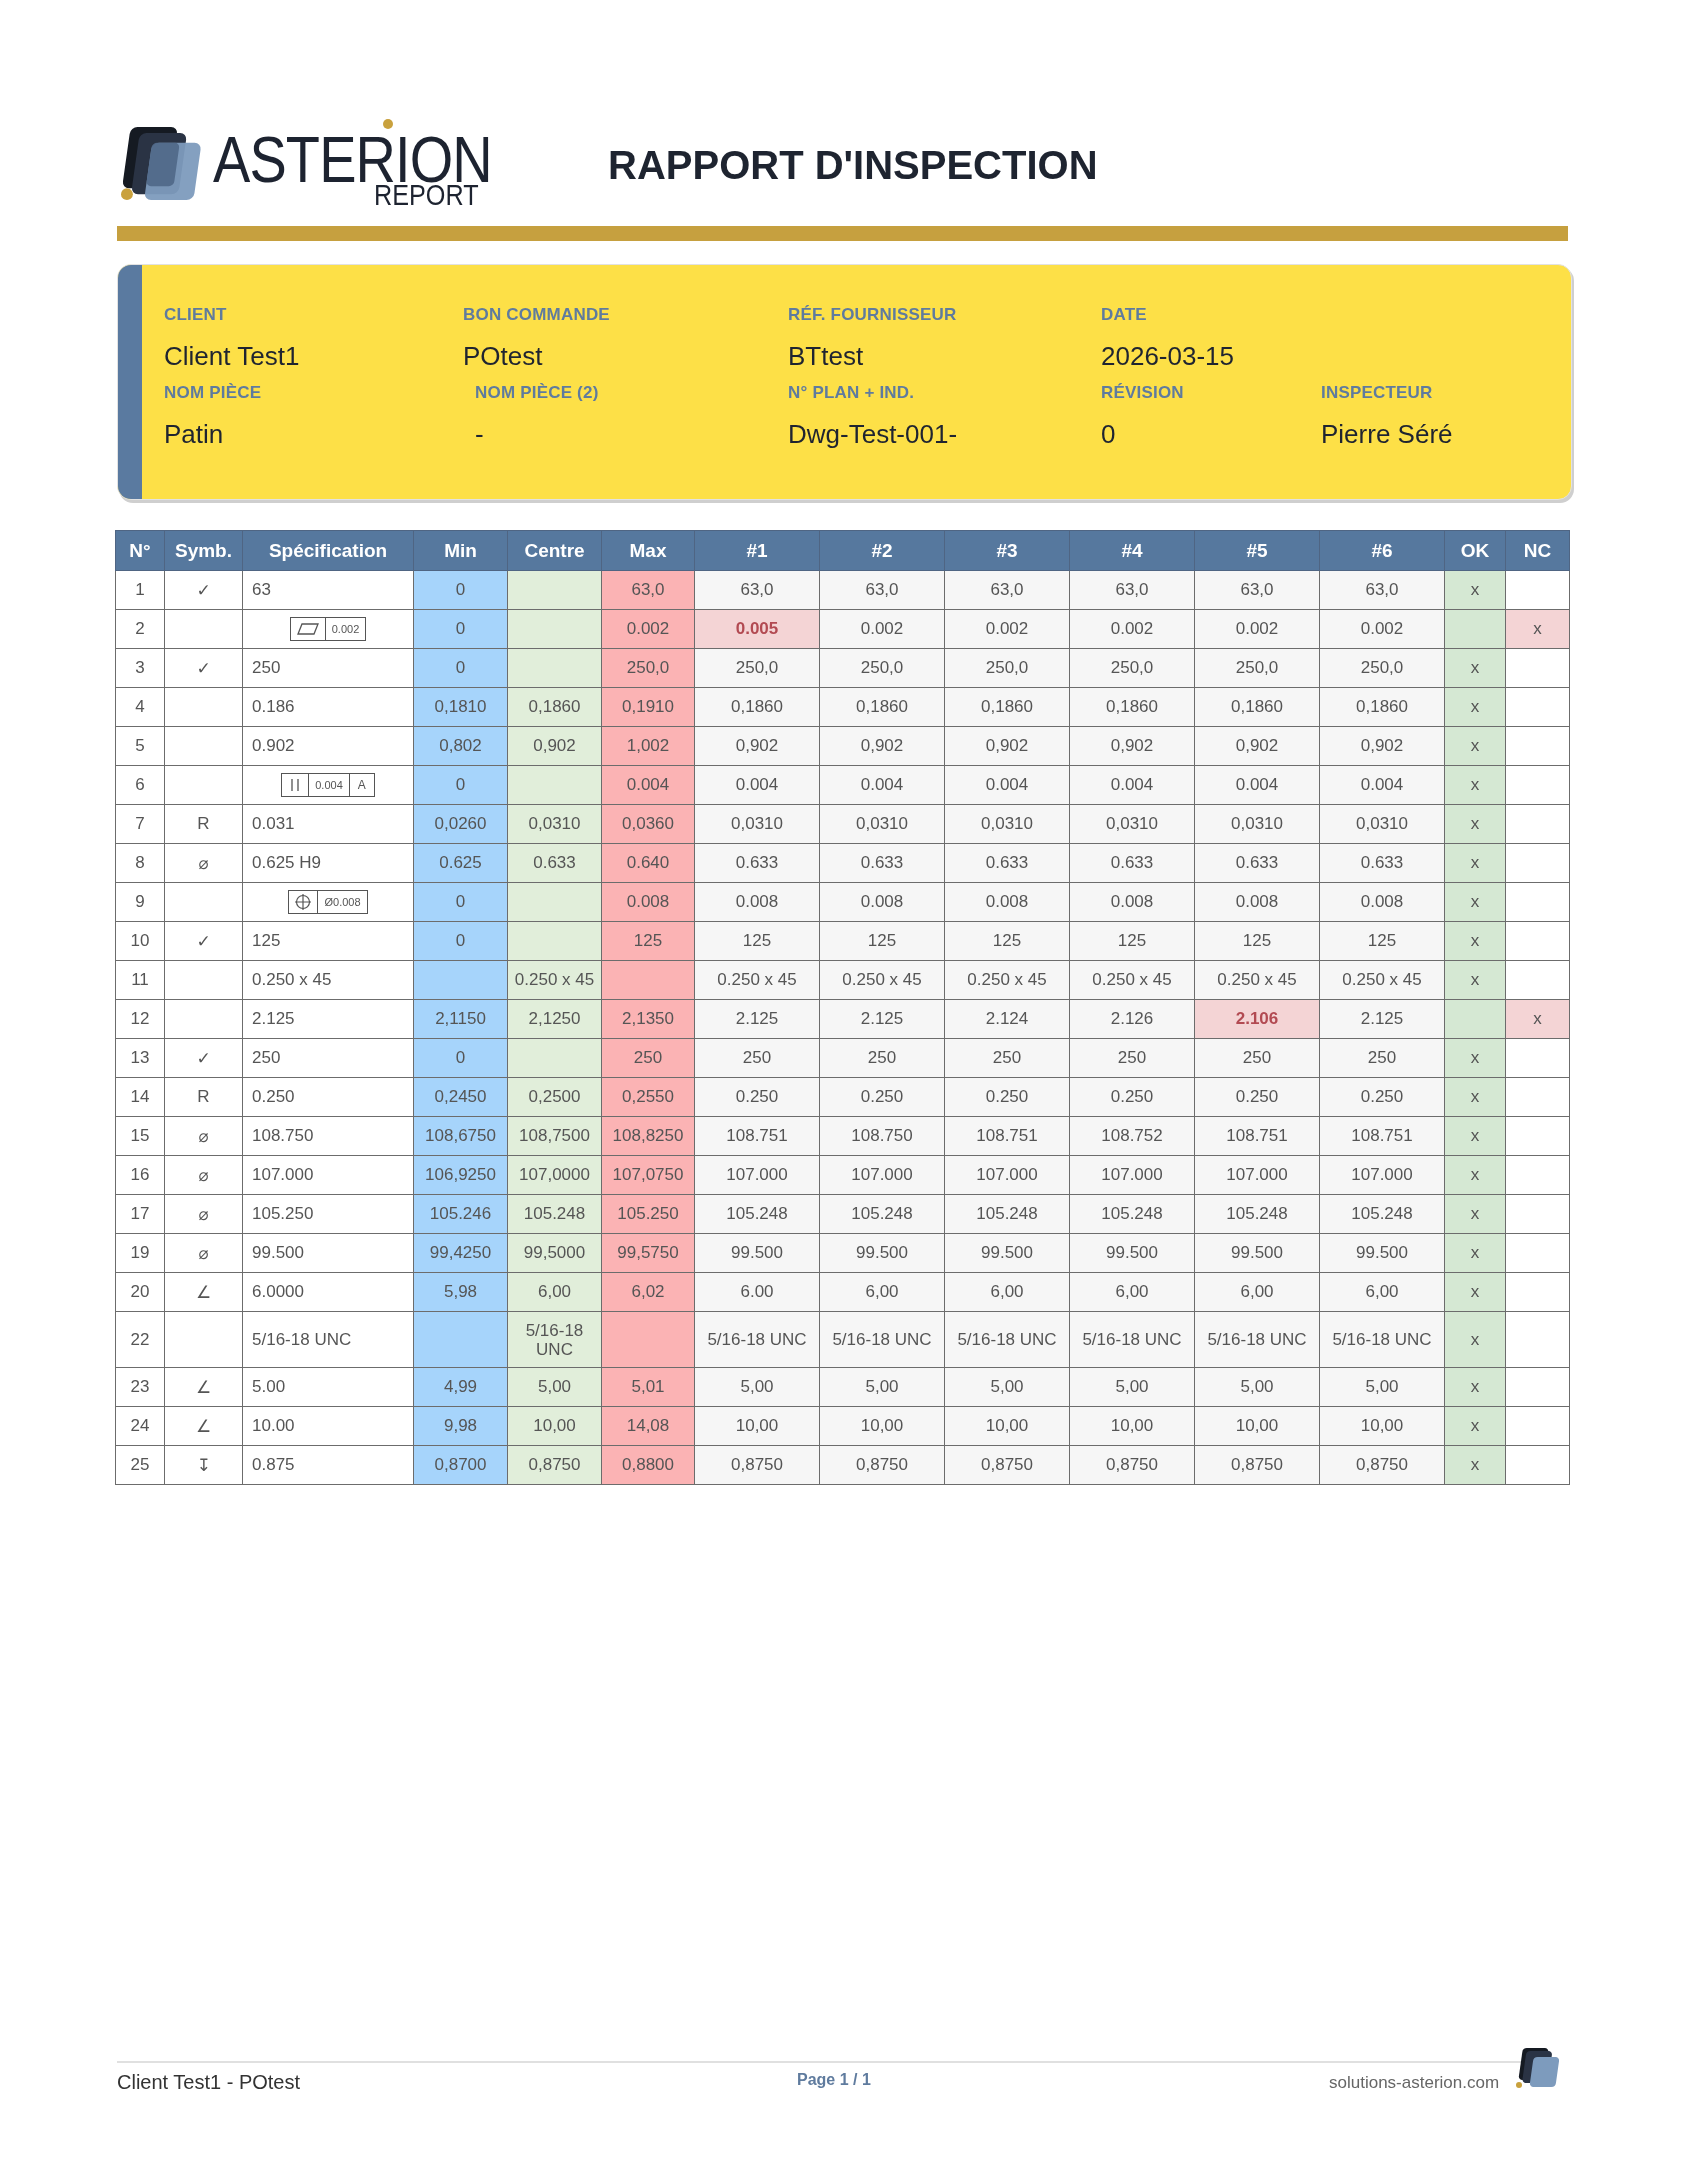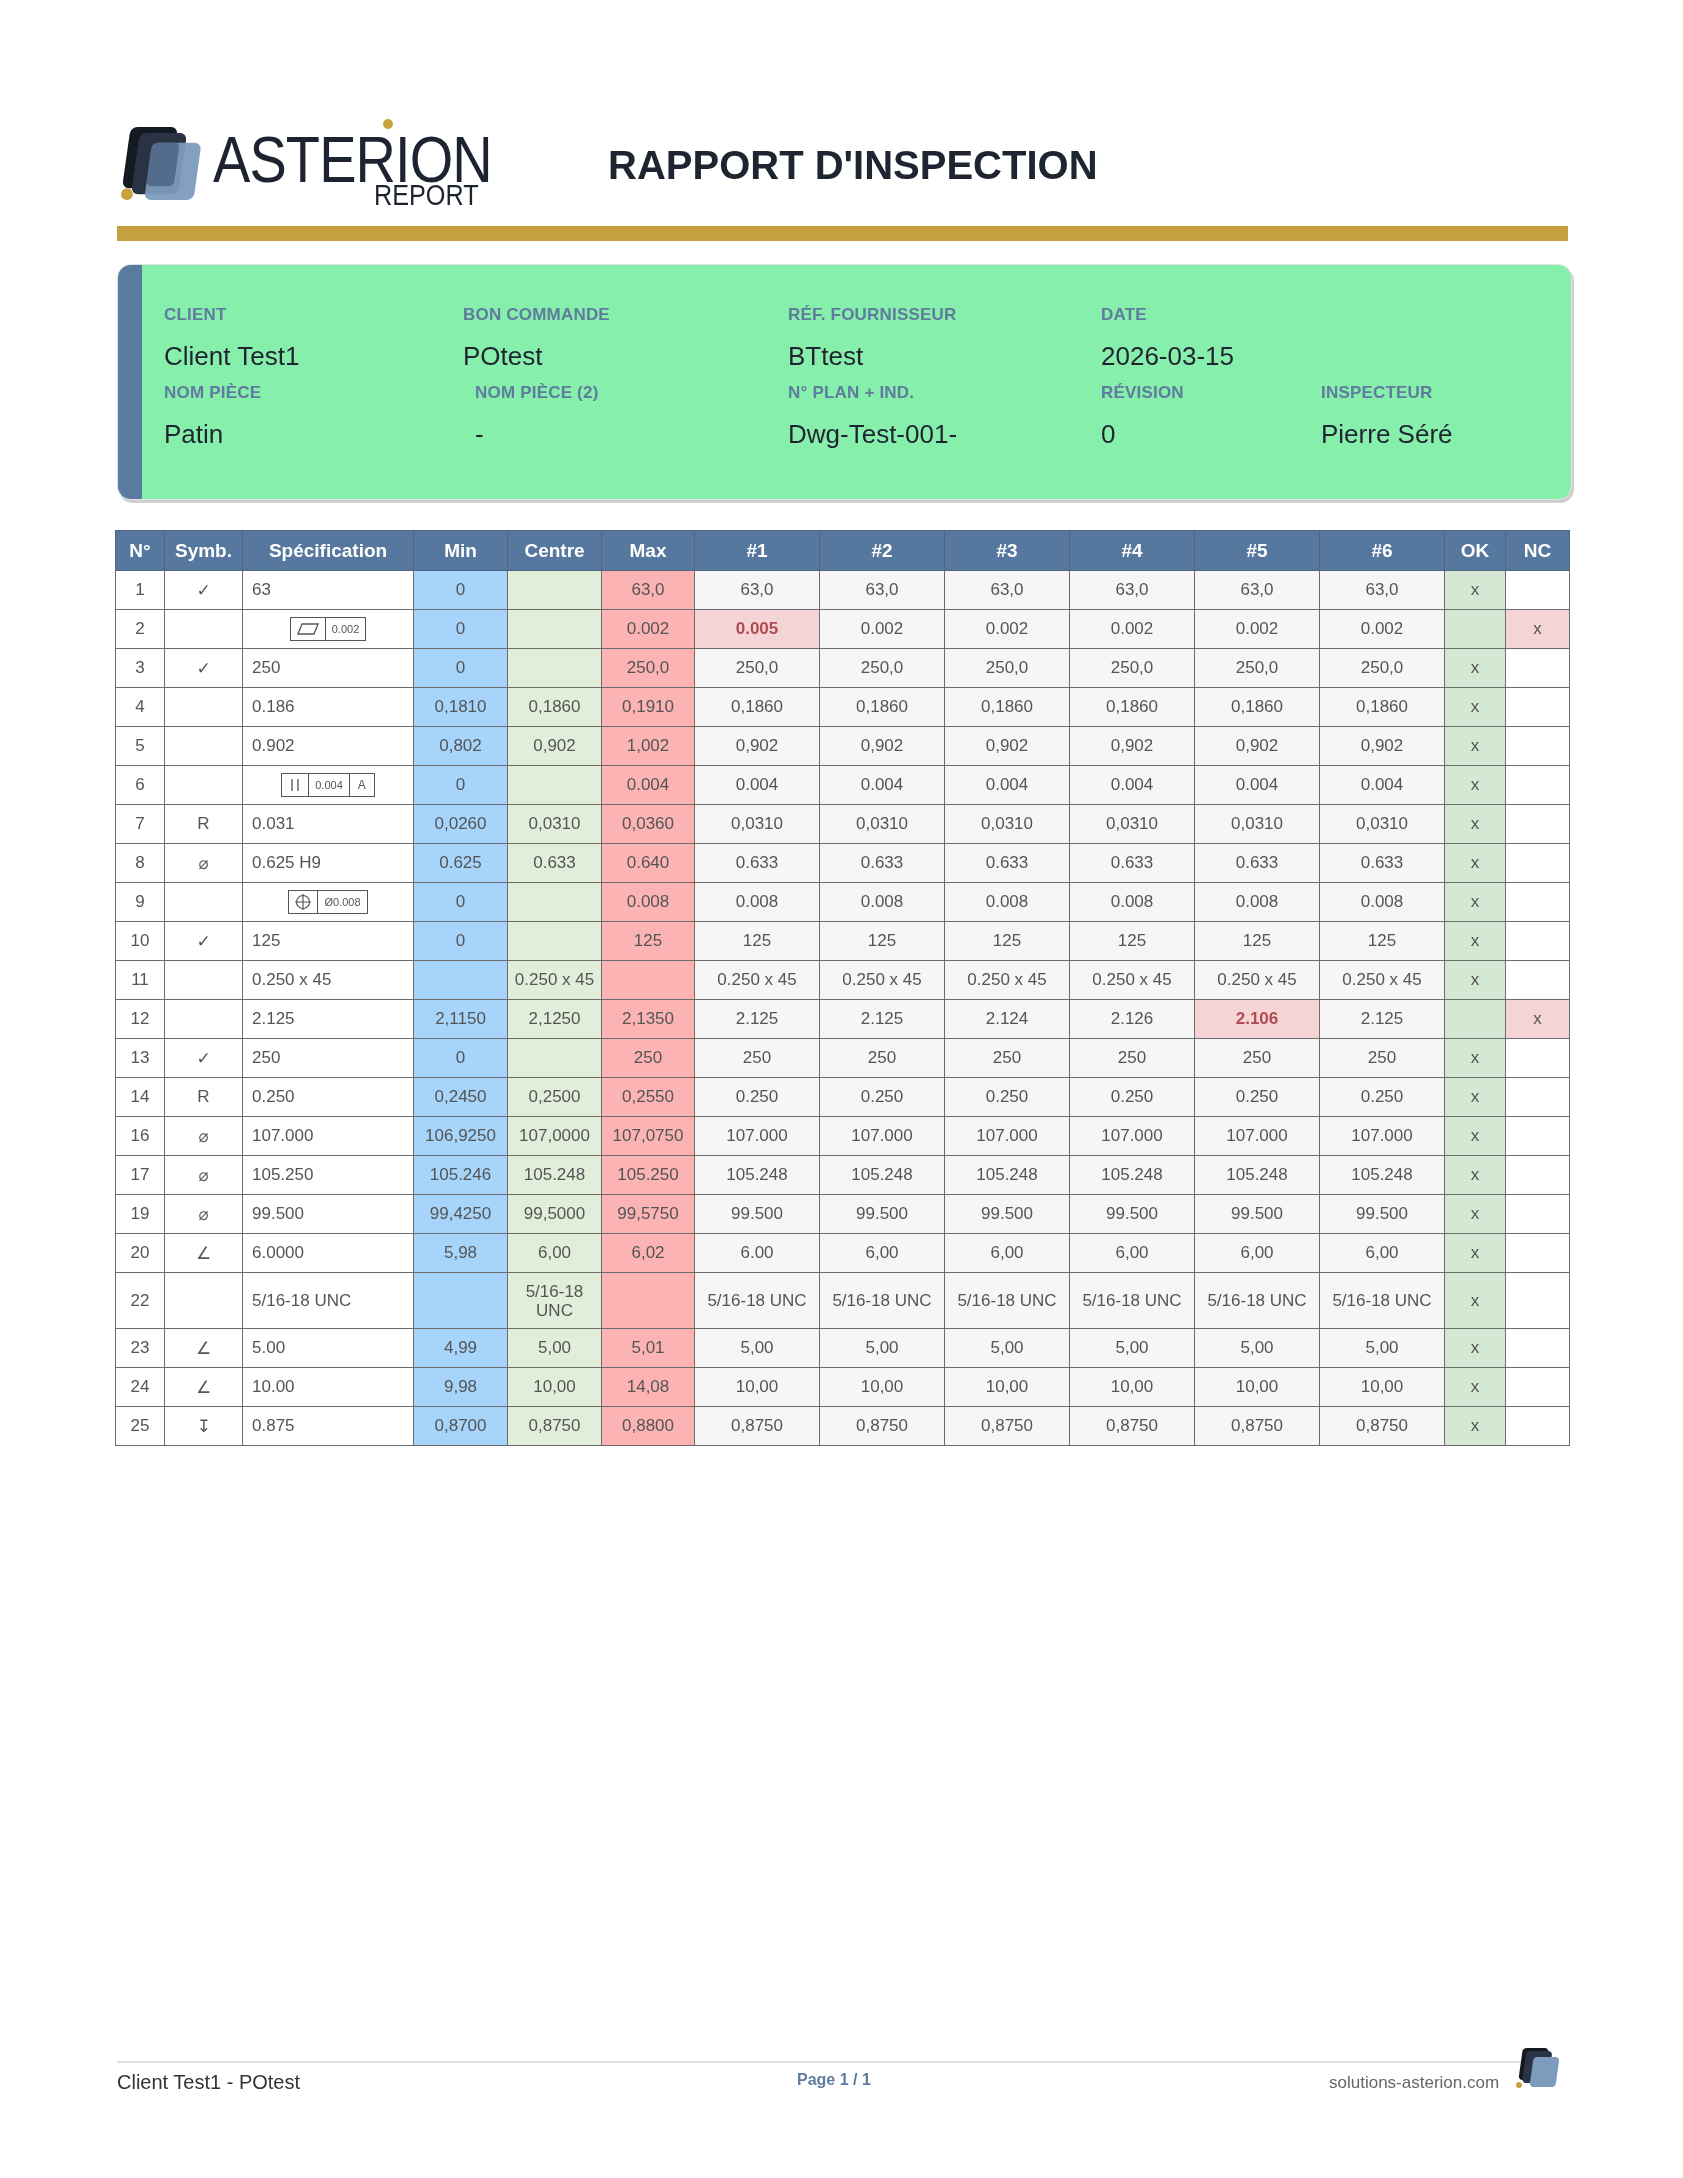--- a/index.html
+++ b/index.html
@@ -9,21 +9,21 @@
   
   .logo { position: absolute; left: 119px; top: 121px; width: 366px; height: 91px; }
   .logo svg { position: absolute; left: 0; top: 4px; }
   .logo-word { position: absolute; left: 94px; top: 6px; font-size: 65px; font-weight: 400; letter-spacing: -1px; color: #1d2330; line-height: 1; transform: scaleX(0.86); transform-origin: left top; font-family: "Liberation Sans", sans-serif; }
   .logo-dot { position: absolute; left: 264px; top: -2px; width: 10px; height: 10px; border-radius: 50%; background: #c9a13d; }
   .logo-sub { position: absolute; left: 255px; top: 59px; font-size: 30px; color: #1d2330; line-height: 1; transform: scaleX(0.84); transform-origin: left top; }
   .title { position: absolute; left: 608px; top: 143px; font-size: 40px; font-weight: 700; color: #1e2430; letter-spacing: 0px; }
   .gold-bar { position: absolute; left: 117px; top: 226px; width: 1451px; height: 15px; background: #c6a03f; }
 
   
-  .info-card { position: absolute; left: 117px; top: 264px; width: 1455px; height: 236px; background: #86efac; border-radius: 14px; border: 1px solid #e2e2e2; box-shadow: 2px 3px 0 #cfcfcf; overflow: hidden; }
+  .info-card { position: absolute; left: 117px; top: 264px; width: 1455px; height: 236px; background: #fde047; border-radius: 14px; border: 1px solid #e2e2e2; box-shadow: 2px 3px 0 #cfcfcf; overflow: hidden; }
   .info-card .accent { position: absolute; left: 0; top: 0; bottom: 0; width: 24px; background: #5a7aa0; }
   .field { position: absolute; }
   .field .lbl { font-size: 17px; font-weight: 700; color: #5f7b9e; letter-spacing: 0.2px; }
   .field .val { font-size: 26px; color: #1f2430; margin-top: 16px; }
 
   
   table.insp { position: absolute; left: 115px; top: 530px; border-collapse: collapse; table-layout: fixed; width: 1453px; }
   table.insp th { background: #56789e; color: #fff; font-weight: 700; font-size: 19px; height: 40px; border: 1.5px solid #4f6583; text-align: center; }
   table.insp td { border: 1.5px solid #6c6c6c; height: 39px; font-size: 17px; color: #555; text-align: center; vertical-align: middle; }
   td.num { font-size: 19px; color: #444; }
@@ -389,20 +389,36 @@
         <td class="meas">0.250</td>
         <td class="meas">0.250</td>
         <td class="meas">0.250</td>
         <td class="meas">0.250</td>
         <td class="meas">0.250</td>
         <td class="meas">0.250</td>
         <td class="ok">x</td>
         <td class="nc"></td>
       </tr>
       <tr>
+        <td class="num">15</td>
+        <td class="sym"><span>⌀</span></td>
+        <td class="spec">108.750</td>
+        <td class="cmin">108,6750</td>
+        <td class="ccen">108,7500</td>
+        <td class="cmax">108,8250</td>
+        <td class="meas">108.751</td>
+        <td class="meas">108.750</td>
+        <td class="meas">108.751</td>
+        <td class="meas">108.752</td>
+        <td class="meas">108.751</td>
+        <td class="meas">108.751</td>
+        <td class="ok">x</td>
+        <td class="nc"></td>
+      </tr>
+      <tr>
         <td class="num">16</td>
         <td class="sym"><span>⌀</span></td>
         <td class="spec">107.000</td>
         <td class="cmin">106,9250</td>
         <td class="ccen">107,0000</td>
         <td class="cmax">107,0750</td>
         <td class="meas">107.000</td>
         <td class="meas">107.000</td>
         <td class="meas">107.000</td>
         <td class="meas">107.000</td>

